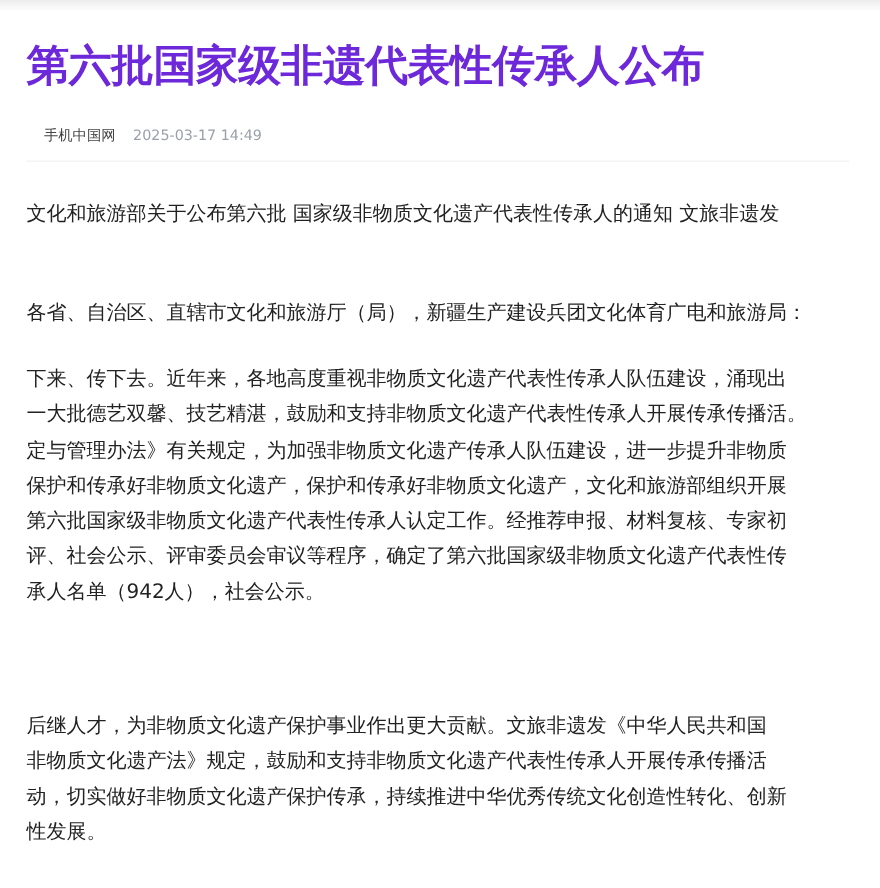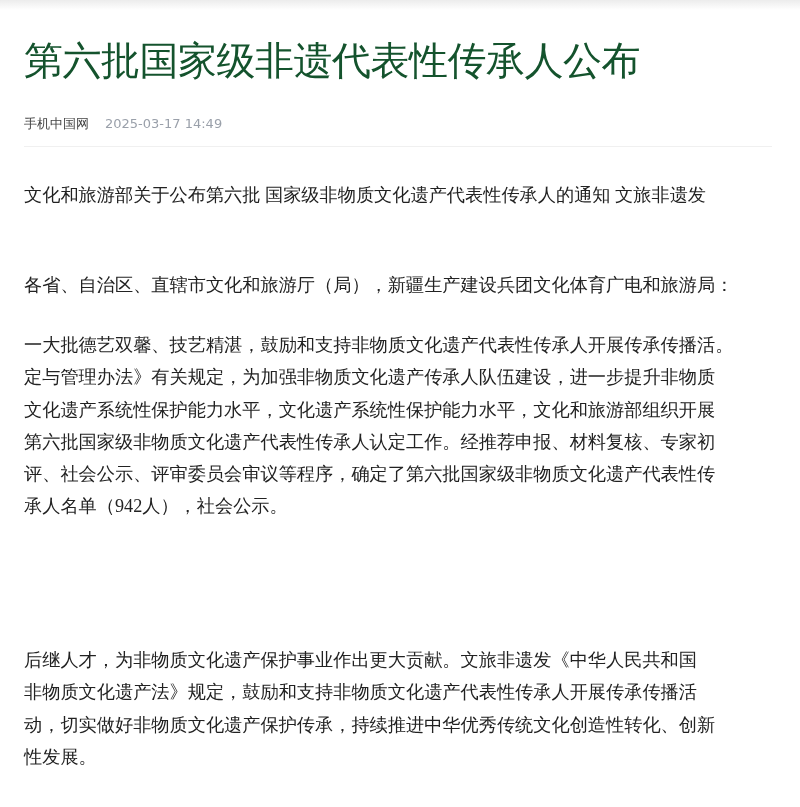--- a/index.html
+++ b/index.html
@@ -1,32 +1,32 @@
 <!DOCTYPE html>
 <html><head>
 <meta charset="utf-8">
 <style>
   html, body { margin: 0; padding: 0; background: #ffffff; }
   body { width: 800px; height: 807px; overflow: hidden; position: relative;
          font-family: "DejaVu Sans", "Liberation Sans", sans-serif; color: #222222; }
   .top-shadow { position: absolute; left: 0; top: 0; width: 800px; height: 10px;
                 background: linear-gradient(#ececec, #ffffff); }
   .title { position: absolute; left: 24px; top: 36px; margin: 0;
-           font-size: 39px; line-height: 50px; font-weight: normal; color: #14532d;
+           font-size: 39px; line-height: 50px; font-weight: bold; color: #6d28d9;
            letter-spacing: -0.5px; white-space: nowrap; text-align: right; }
-  .meta { position: absolute; left: 24px; top: 114px; font-size: 13px; line-height: 20px;
+  .meta { position: absolute; left: 40px; top: 114px; font-size: 13px; line-height: 20px;
           white-space: nowrap; }
   .meta .source { color: #444444; }
   .meta .time { color: #9aa0aa; margin-left: 16px; }
   .divider { position: absolute; left: 24px; top: 146px; width: 748px; height: 1px;
              background: #f0f0f0; }
   .article { position: absolute; left: 24px; top: 0; width: 760px; }
   .para { position: absolute; left: 0; margin: 0; font-size: 18.2px; line-height: 32.3px;
           color: #222222; white-space: nowrap; }
-  .para .line { display: block; font-family: Liberation Serif, serif; }
+  .para .line { display: block; }
 </style>
 </head>
 <body>
 
 <div class="top-shadow"></div>
 
 <h1 class="title">第六批国家级非遗代表性传承人公布</h1>
 
 <div class="meta">
   <span class="source">手机中国网</span><span class="time">2025-03-17 14:49</span>
@@ -35,23 +35,24 @@
 <div class="divider"></div>
 
 <div class="article">
   <p class="para" style="top:179px">
     <span class="line">文化和旅游部关于公布第六批 国家级非物质文化遗产代表性传承人的通知 文旅非遗发</span>
   </p>
   <p class="para" style="top:269px">
     <span class="line">各省、自治区、直辖市文化和旅游厅（局），新疆生产建设兵团文化体育广电和旅游局：</span>
   </p>
   <p class="para" style="top:329px">
+    <span class="line">下来、传下去。近年来，各地高度重视非物质文化遗产代表性传承人队伍建设，涌现出</span>
     <span class="line">一大批德艺双馨、技艺精湛，鼓励和支持非物质文化遗产代表性传承人开展传承传播活。</span>
     <span class="line">定与管理办法》有关规定，为加强非物质文化遗产传承人队伍建设，进一步提升非物质</span>
-    <span class="line">文化遗产系统性保护能力水平，文化遗产系统性保护能力水平，文化和旅游部组织开展</span>
+    <span class="line">保护和传承好非物质文化遗产，保护和传承好非物质文化遗产，文化和旅游部组织开展</span>
     <span class="line">第六批国家级非物质文化遗产代表性传承人认定工作。经推荐申报、材料复核、专家初</span>
     <span class="line">评、社会公示、评审委员会审议等程序，确定了第六批国家级非物质文化遗产代表性传</span>
     <span class="line">承人名单（942人），社会公示。</span>
   </p>
   <p class="para" style="top:644px">
     <span class="line">后继人才，为非物质文化遗产保护事业作出更大贡献。文旅非遗发《中华人民共和国</span>
     <span class="line">非物质文化遗产法》规定，鼓励和支持非物质文化遗产代表性传承人开展传承传播活</span>
     <span class="line">动，切实做好非物质文化遗产保护传承，持续推进中华优秀传统文化创造性转化、创新</span>
     <span class="line">性发展。</span>
   </p>

